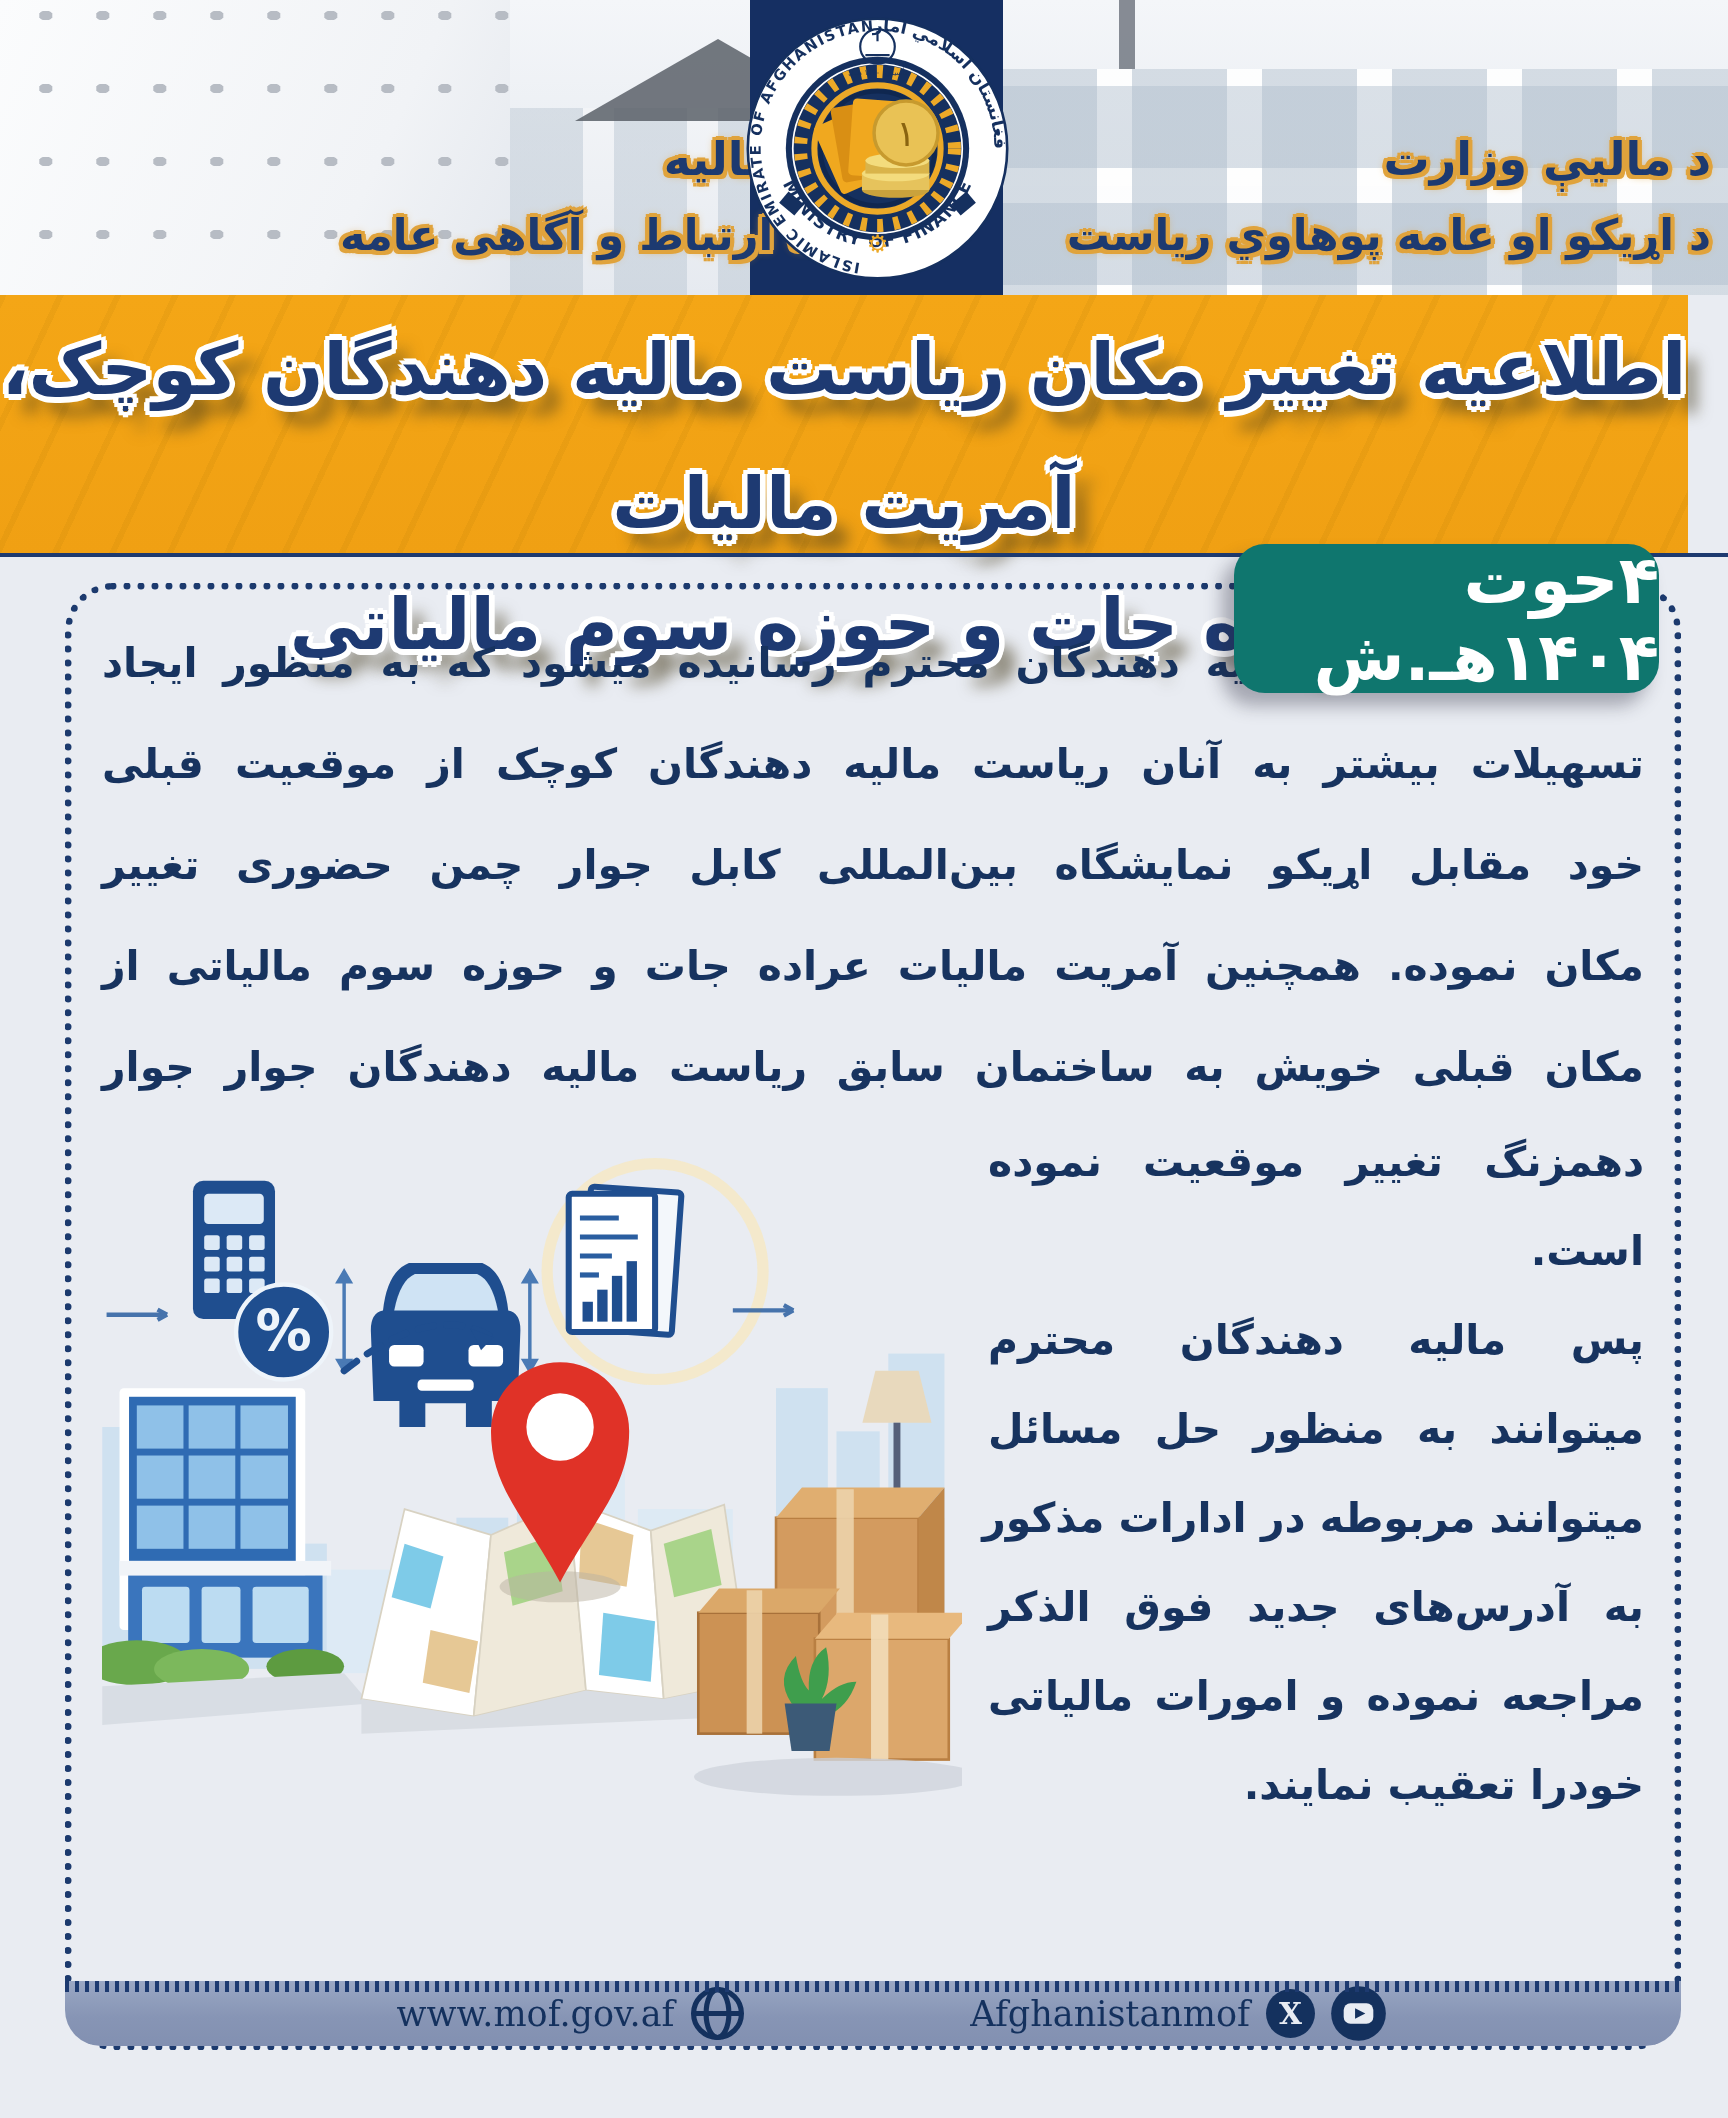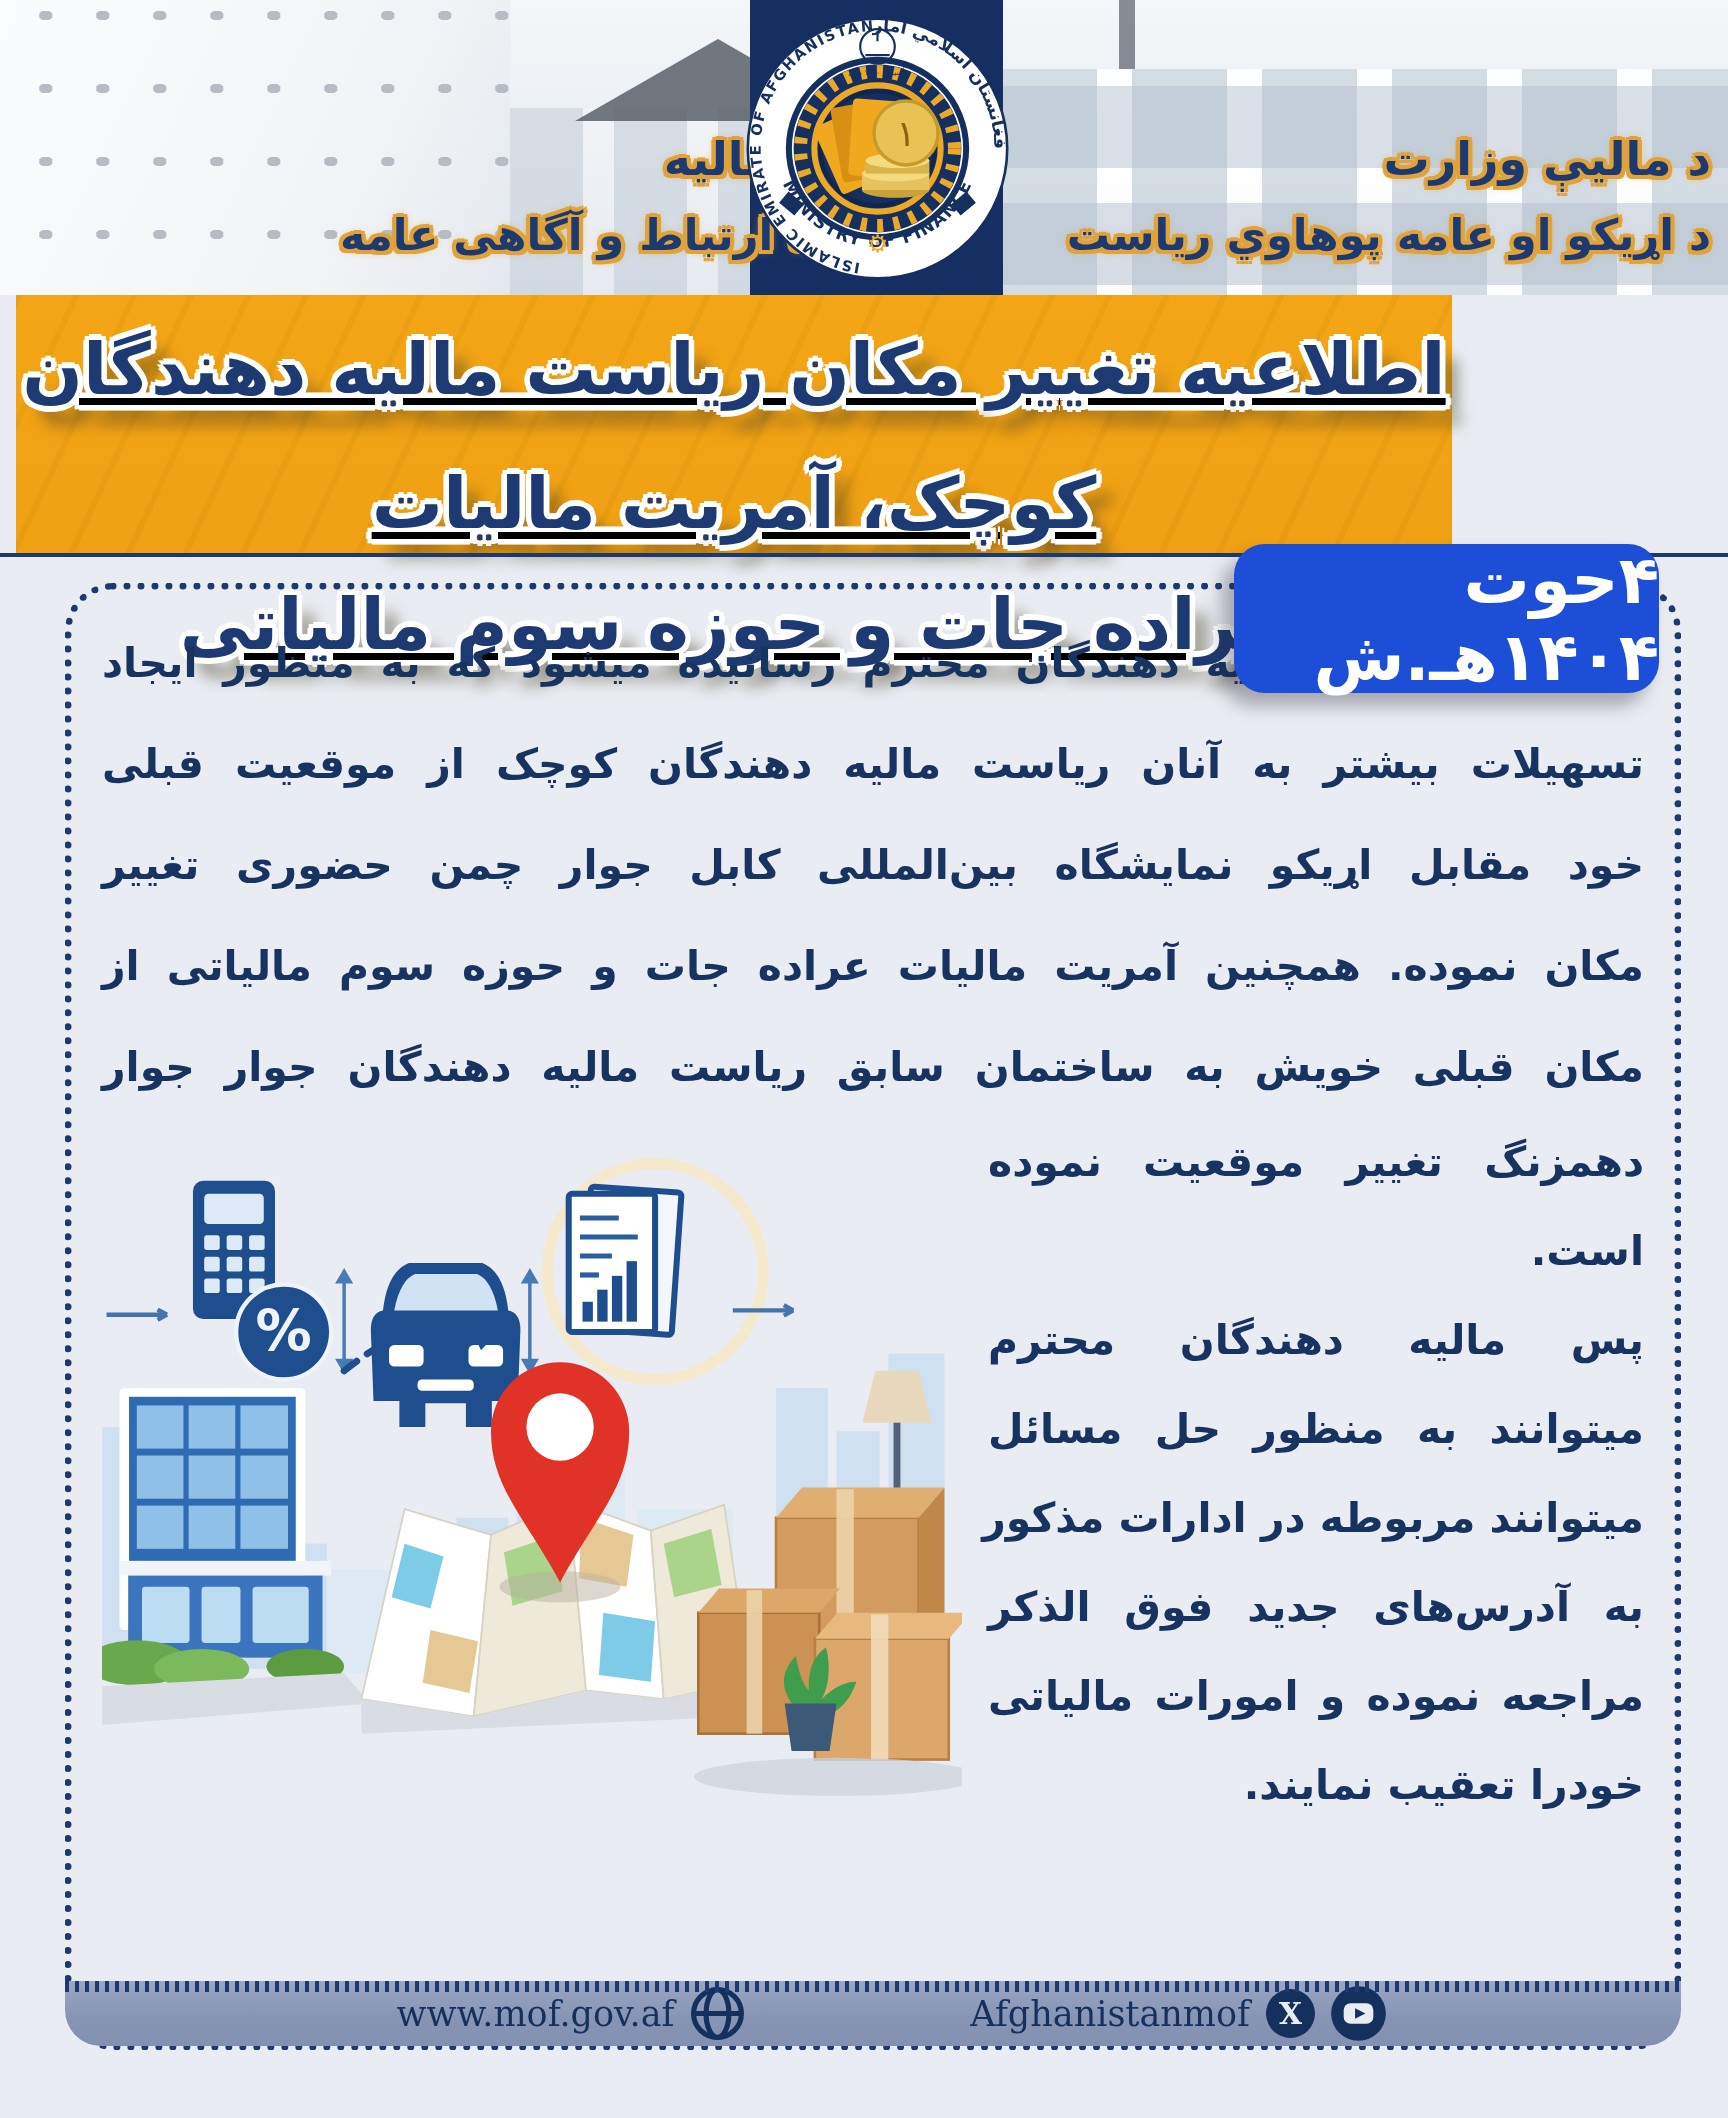--- a/index.html
+++ b/index.html
@@ -35,35 +35,35 @@
     text-shadow:
       -4.3px 0 0 #e0a33c, 4.3px 0 0 #e0a33c, 0 -4.3px 0 #e0a33c, 0 4.3px 0 #e0a33c,
       -3.5px -3.5px 0 #e0a33c, 3.5px -3.5px 0 #e0a33c, -3.5px 3.5px 0 #e0a33c, 3.5px 3.5px 0 #e0a33c,
       0 0 9.5px #dda23e;}
   .hdr-left{left:268px;top:125px;width:665px;}
   .hdr-right{left:1037px;top:125px;width:674px;}
   .hdr-txt .l1{font-size:46px;line-height:69px;}
   .hdr-txt .l2{font-size:43px;line-height:82px;}
   .logo-wrap{position:absolute;left:740px;top:9.5px;width:275px;height:277px;}
   
-  .banner{position:absolute;left:16px;top:295px;width:1436px;height:259px;
+  .banner{position:absolute;left:0;top:295px;width:1688px;height:259px;
     background:
       repeating-linear-gradient(115deg, rgba(160,110,0,.10) 0 6px, rgba(0,0,0,0) 6px 52px),
-      linear-gradient(180deg,#f4a616,#f0a013); text-decoration: underline;}
+      linear-gradient(180deg,#f4a616,#f0a013);}
   .banner .t{color:#1e3a72;font-weight:bold;text-align:center;
     text-shadow:
       -5.6px 0 0 #ffffff,5.6px 0 0 #ffffff,0 -5.6px 0 #ffffff,0 5.6px 0 #ffffff,
       -4.3px -4.3px 0 #ffffff,4.3px -4.3px 0 #ffffff,-4.3px 4.3px 0 #ffffff,4.3px 4.3px 0 #ffffff,
       15.6px 19px 14.7px rgba(70,60,30,.6);}
   .banner .t1{font-size:71px;line-height:134px;margin-top:7.8px;}
   .banner .t2{font-size:71px;line-height:108px;}
   .banner-underline{position:absolute;left:0;top:553px;width:1728px;height:4.3px;background:#1d3a70;}
   
   .date-badge{position:absolute;left:1234px;top:544px;width:425px;height:149px;
-    background:#1d4ed8;border-radius:31px;z-index:6;
+    background:#0f766e;border-radius:31px;z-index:6;
     box-shadow:-11.2px 13px 17.3px rgba(40,40,60,.35);
     display:flex;align-items:center;justify-content:flex-end;}
   .date-badge span{color:#ffffff;font-size:66px;font-weight:bold;}
   
   .body-box{position:absolute;left:65px;top:583px;width:1616px;height:1467px;
     box-sizing:border-box;border:7px dotted #1c3a6e;border-radius:48px;
     padding:22.5px 30px 0 30px;direction:rtl;z-index:2;}
   .bl{font-size:41px;font-weight:bold;color:#17335f;
     text-align:justify;text-align-last:justify;line-height:101px;white-space:nowrap;}
   .bl.cl{line-height:89px;}

